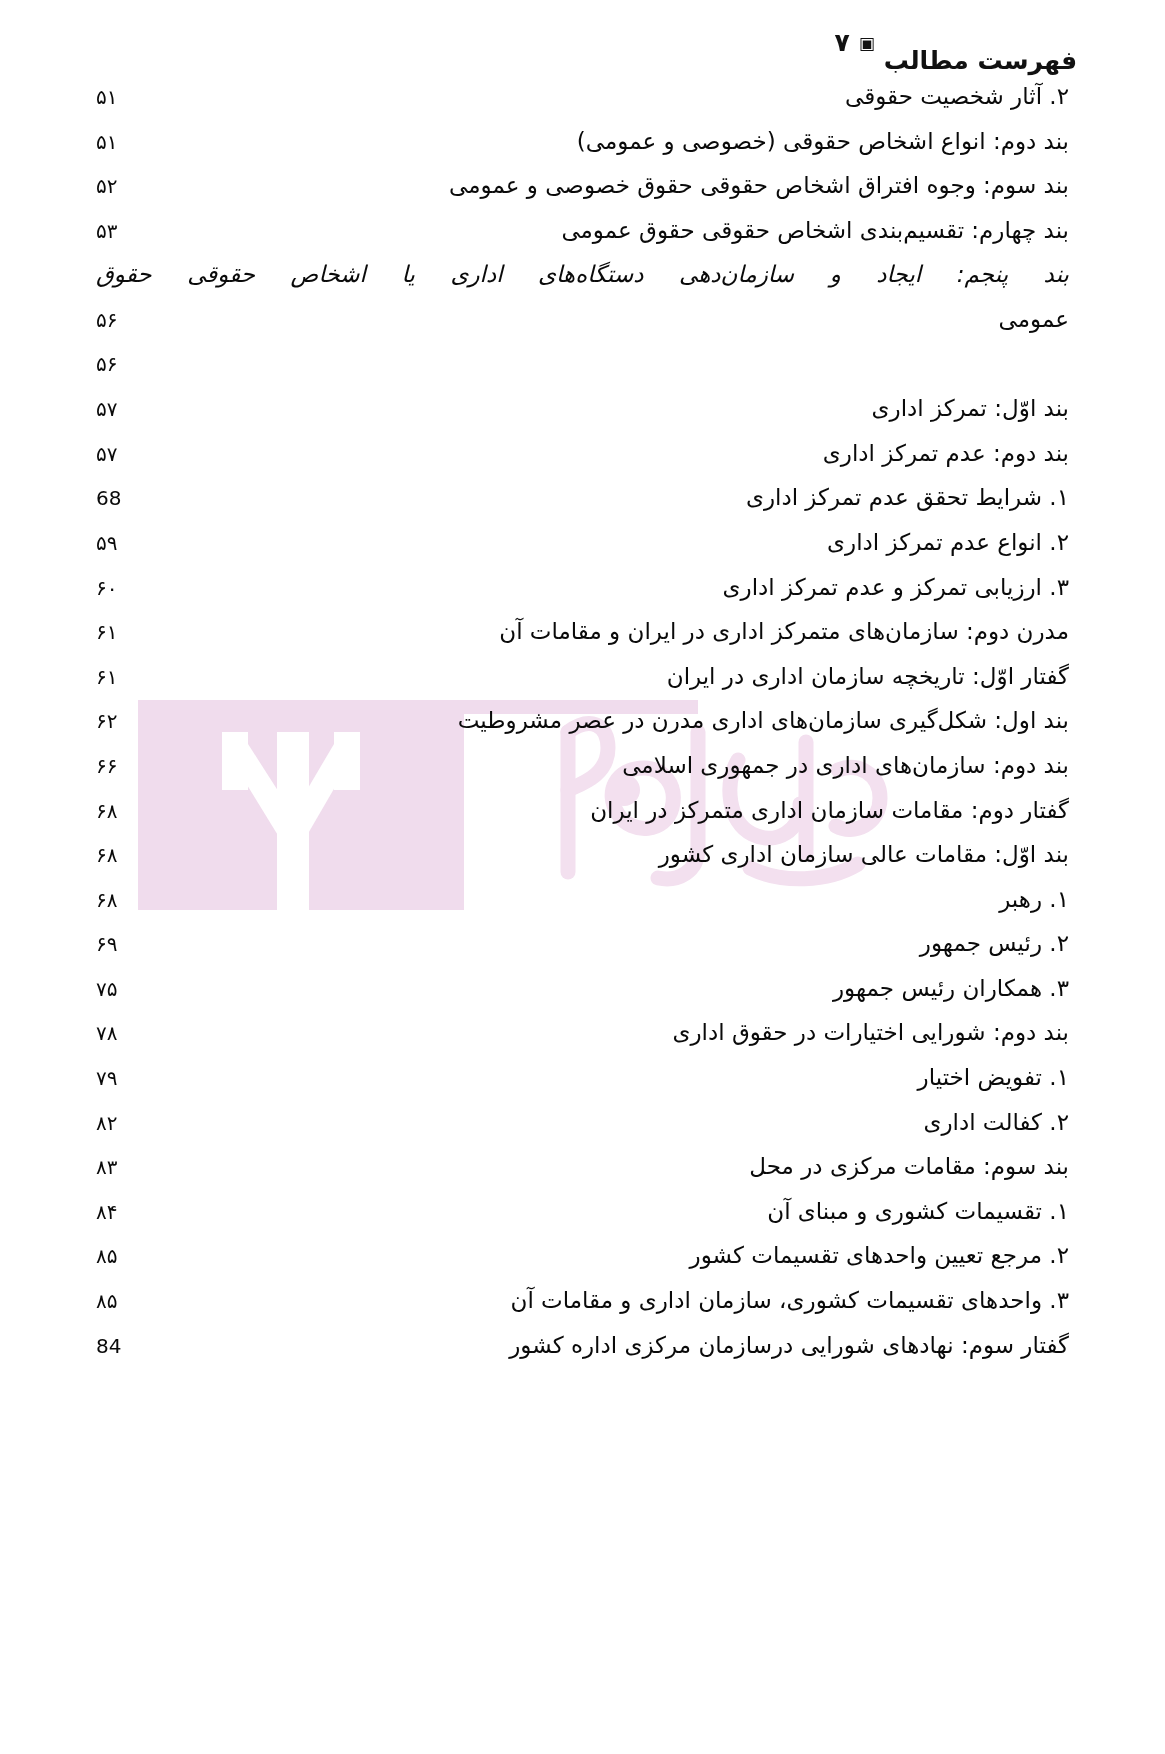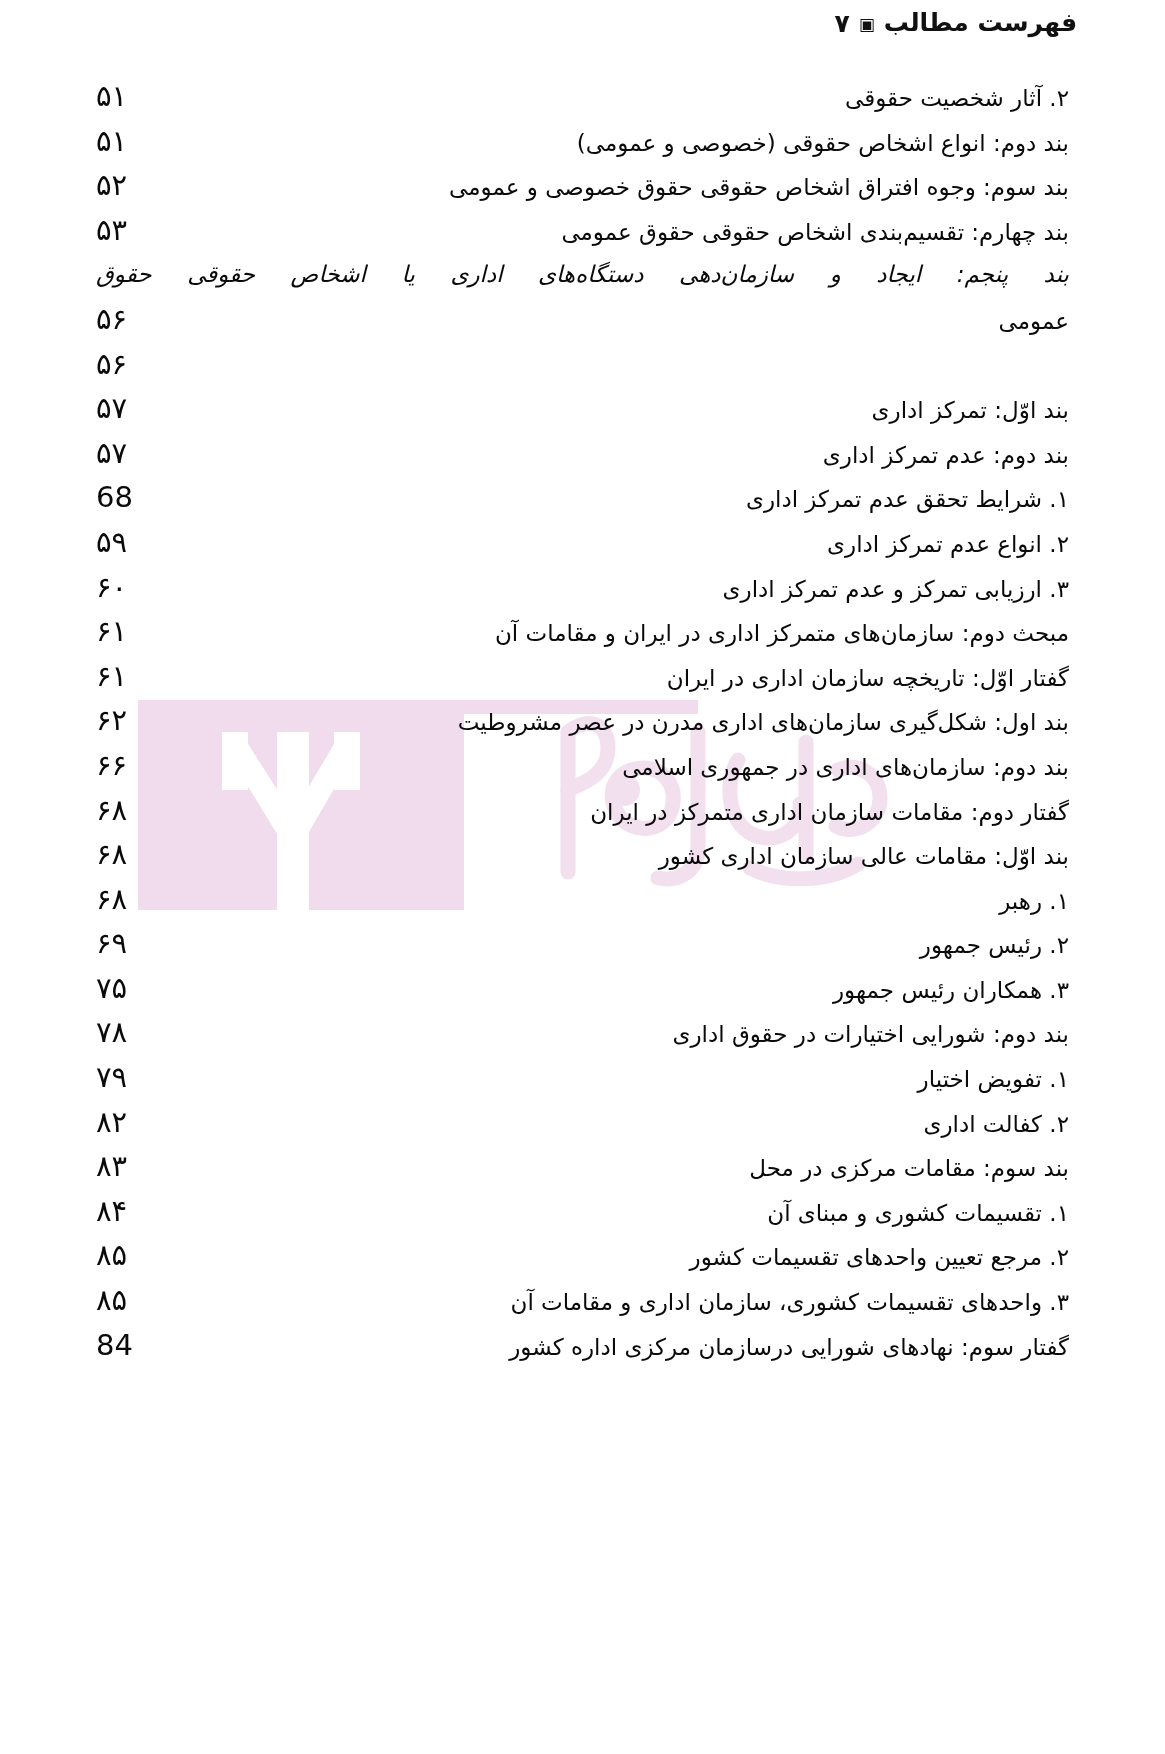--- a/index.html
+++ b/index.html
@@ -42,20 +42,21 @@
     align-items: center;
     gap: 9px;
     z-index: 3;
   }
   .running-head .rh-title {
     font-size: 25px;
     font-weight: bold;
     color: #111111;
     letter-spacing: 0px;
     line-height: 1.2;
+    margin-top: 38px;
   }
   .running-head .rh-sep {
     font-size: 17px;
     color: #111111;
     line-height: 1;
     position: relative;
     top: 1px;
   }
   .running-head .rh-page {
     font-size: 25px;
@@ -107,21 +108,21 @@
     font-size: 23px;
     letter-spacing: 1.6px;
     color: #0a0a0a;
     white-space: nowrap;
     direction: ltr;
     text-align: left;
   }
   .entry-page {
     flex: 0 0 auto;
     padding-right: 2px;
-    font-size: 29px;
+    font-size: 20px;
     color: #0a0a0a;
   }
 
   
   .entry-row.stretch {
     display: block;
     text-align: justify;
     text-align-last: justify;
     white-space: normal;
     font-style: italic;
@@ -255,21 +256,21 @@
       </div>
       <div class="toc-entry">
         <div class="entry-row">
           <span class="entry-title">۳. ارزیابی تمرکز و عدم تمرکز اداری</span>
           <span class="entry-leader"></span>
           <span class="entry-page">۶۰</span>
         </div>
       </div>
       <div class="toc-entry">
         <div class="entry-row">
-          <span class="entry-title">مبحث دوم: سازمان‌های متمرکز اداری در ایران و مقامات آن</span>
+          <span class="entry-title">مدرن دوم: سازمان‌های متمرکز اداری در ایران و مقامات آن</span>
           <span class="entry-leader"></span>
           <span class="entry-page">۶۱</span>
         </div>
       </div>
       <div class="toc-entry">
         <div class="entry-row">
           <span class="entry-title">گفتار اوّل: تاریخچه سازمان اداری در ایران</span>
           <span class="entry-leader"></span>
           <span class="entry-page">۶۱</span>
         </div>

